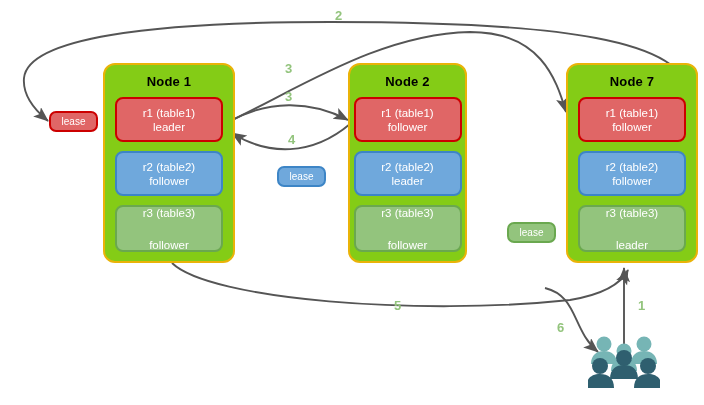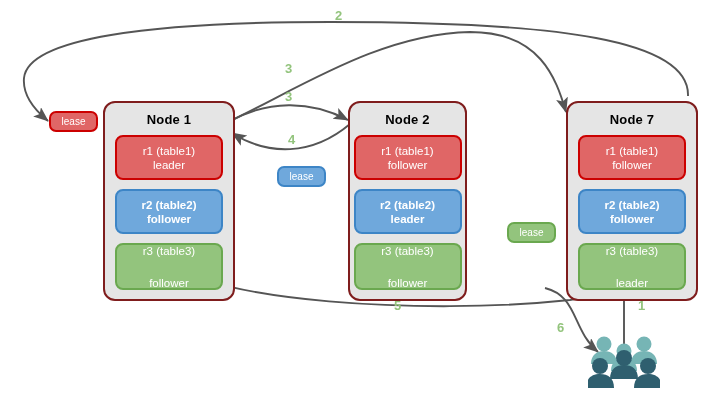--- a/index.html
+++ b/index.html
@@ -1,27 +1,27 @@
 <!DOCTYPE html>
 <html><head>
 <meta charset="utf-8">
 <style>
   html,body{margin:0;padding:0;background:#ffffff;}
   body{width:704px;height:405px;font-family:"Liberation Sans",sans-serif;overflow:hidden;}
   #stage{position:relative;width:704px;height:405px;background:#fff;}
   svg.layer{position:absolute;left:0;top:0;width:704px;height:405px;pointer-events:none;}
 
-  .node{position:absolute;border:2px solid #7f1d1d;border-radius:12px;background:#e5e5e5;
-        box-sizing:border-box;display:flex;flex-direction:column;align-items:center;margin-top:38px;}
+  .node{position:absolute;border:2px solid #eab308;border-radius:12px;background:#84cc16;
+        box-sizing:border-box;display:flex;flex-direction:column;align-items:center;}
   .node-title{font-size:13px;font-weight:bold;color:#000;margin-top:9px;margin-bottom:8px;letter-spacing:.2px;}
   .replica{width:108px;height:47px;border-radius:8px;display:flex;flex-direction:column;
            align-items:center;justify-content:center;color:#ffffff;font-size:11.5px;line-height:14px;
            margin-bottom:9px;box-sizing:border-box;}
   .rep-red{background:#e06666;border:2px solid #cc0000;}
-  .rep-blue{background:#6fa8dc;border:2px solid #3d85c6;font-weight:bold;}
+  .rep-blue{background:#6fa8dc;border:2px solid #3d85c6;}
   .rep-green{background:#93c47d;border:2px solid #6aa84f;gap:18px;}
   .rep-line{display:block;}
 
   .lease{position:absolute;border-radius:7px;display:flex;align-items:center;justify-content:center;
          color:#ffffff;font-size:10px;box-sizing:border-box;height:21px;width:49px;}
   .lease-red{background:#e06666;border:2px solid #cc0000;}
   .lease-blue{background:#6fa8dc;border:2px solid #3d85c6;}
   .lease-green{background:#93c47d;border:2px solid #6aa84f;}
 
   .numlab{position:absolute;color:#93c47d;font-size:13px;font-weight:bold;}

